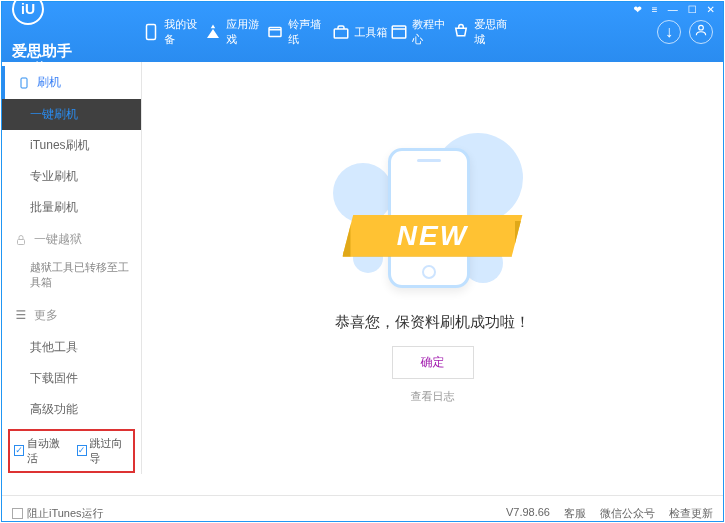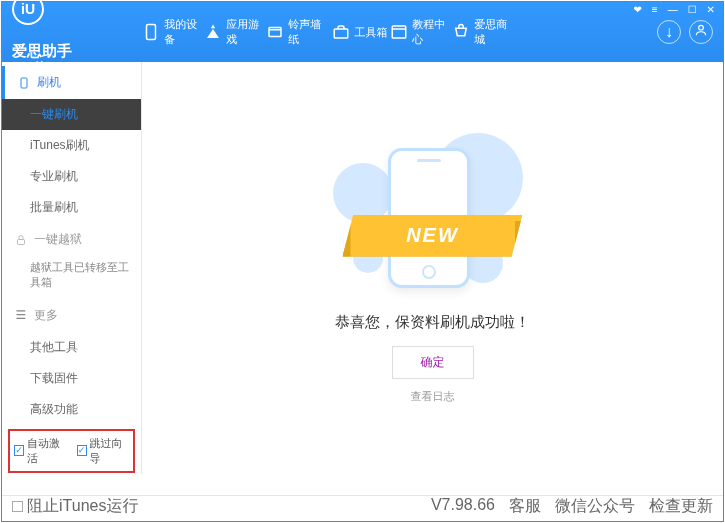--- a/index.html
+++ b/index.html
@@ -42,31 +42,31 @@
 .cb { display: flex; align-items: center; gap: 3px; cursor: pointer; }
 .cb-box { width: 11px; height: 11px; border: 1px solid #2a8cf0; display: flex; align-items: center; justify-content: center; color: #2a8cf0; font-size: 9px; line-height: 1; }
 
 
 .main { flex: 1; display: flex; flex-direction: column; align-items: center; justify-content: center; position: relative; }
 .illus { width: 200px; height: 160px; position: relative; }
 .blob { position: absolute; background: #d4e9ff; border-radius: 50%; }
 .phone { position: absolute; left: 55px; top: 15px; width: 82px; height: 140px; background: #fff; border: 3px solid #bfe0ff; border-radius: 14px; box-shadow: 0 4px 10px rgba(0,0,0,.08); }
 .phone::after { content: ""; position: absolute; left: 50%; top: 8px; transform: translateX(-50%); width: 24px; height: 3px; background: #cde4ff; border-radius: 2px; }
 .phone-home { position: absolute; left: 50%; bottom: 6px; transform: translateX(-50%); width: 14px; height: 14px; border: 2px solid #cde4ff; border-radius: 50%; }
-.ribbon { position: absolute; left: 10px; top: 82px; width: 180px; height: 42px; background: #ffc233; display: flex; align-items: center; justify-content: center; font-weight: 900; font-style: italic; color: #fff; font-size: 20px; letter-spacing: 2px; clip-path: polygon(6% 0, 100% 0, 94% 100%, 0 100%); box-shadow: 0 3px 0 #e0a818; }
+.ribbon { position: absolute; left: 10px; top: 82px; width: 180px; height: 42px; background: #ffc233; display: flex; align-items: center; justify-content: center; font-weight: 900; font-style: italic; color: #fff; font-size: 28px; letter-spacing: 2px; clip-path: polygon(6% 0, 100% 0, 94% 100%, 0 100%); box-shadow: 0 3px 0 #e0a818; }
 .ribbon::before, .ribbon::after { content: ""; position: absolute; width: 18px; height: 42px; background: #e0a818; top: 6px; }
 .ribbon::before { left: -10px; clip-path: polygon(0 0, 100% 0, 100% 100%, 0 100%, 40% 50%); }
 .ribbon::after { right: -10px; clip-path: polygon(0 0, 100% 0, 60% 50%, 100% 100%, 0 100%); }
 
 .success-text { margin-top: 20px; font-size: 15px; color: #333; }
 .ok-btn { margin-top: 14px; padding: 7px 28px; border: 1px solid #ddd; background: #fff; font-size: 12px; color: #a21caf; cursor: pointer; }
 .log-link { margin-top: 10px; font-size: 11px; color: #999; cursor: pointer; }
 
 
-.footer { height: 26px; border-top: 1px solid #e5e5e5; display: flex; align-items: flex-start; padding: 0 10px; font-size: 16px; color: #666; margin-top: 21px; }
+.footer { height: 26px; border-top: 1px solid #e5e5e5; display: flex; align-items: flex-end; padding: 0 10px; font-size: 11px; color: #666; margin-top: 21px; }
 .footer-left { display: flex; align-items: center; gap: 4px; flex: 1; }
 .footer-cb { width: 11px; height: 11px; border: 1px solid #aaa; display: inline-block; }
 .footer-right { display: flex; gap: 14px; }
 .footer-right span { cursor: pointer; }
 </style>
 </head>
 <body>
 
 <div class="titlebar">
   <span>❤</span>

